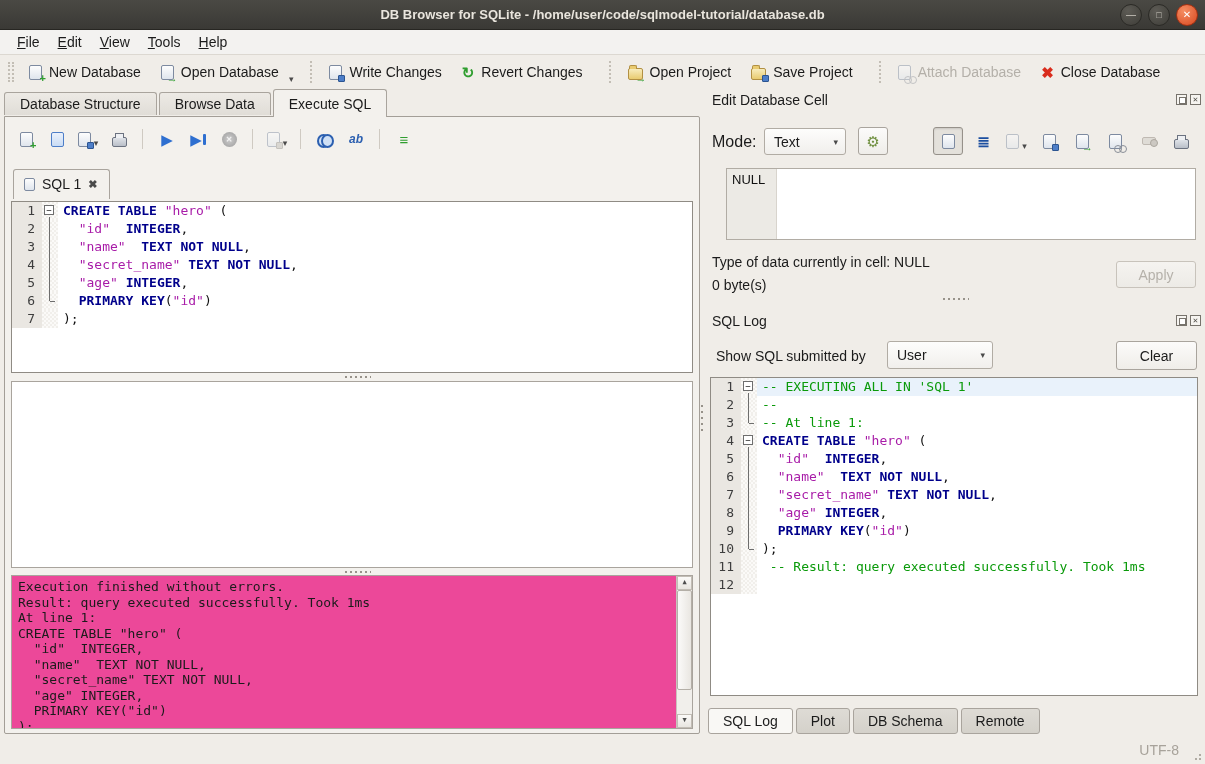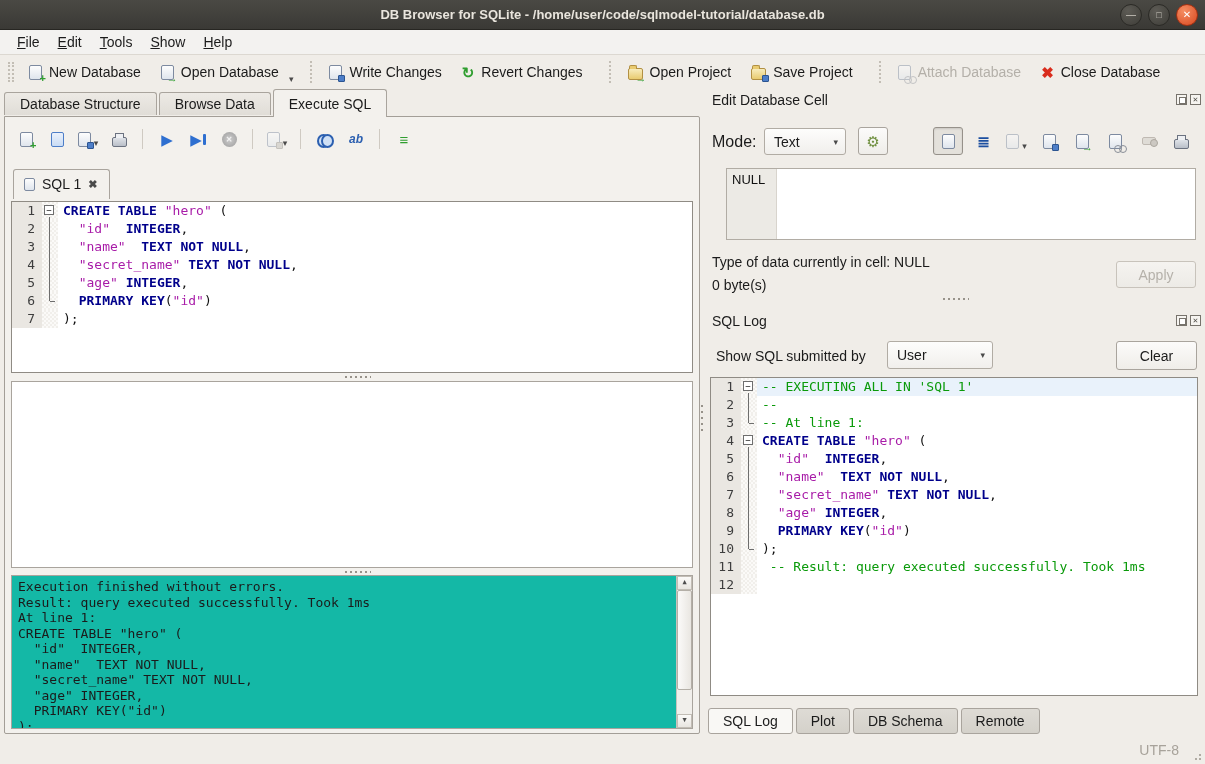--- a/index.html
+++ b/index.html
@@ -96,21 +96,21 @@
   .ct{flex:1;padding-left:5px;white-space:pre;color:#111;}
   .cl.hl .ct{background:#e9f2fb;}
   .kw{color:#00008b;font-weight:bold;}
   .s{color:#a81ca8;}
   .c{color:#0a9a0a;}
   .editor{position:absolute;left:6px;top:84px;width:682px;height:172px;}
   .gripdots{height:2px;width:26px;background:repeating-linear-gradient(90deg,#97928a 0 2px,transparent 2px 5px);}
   .hsplit1{position:absolute;left:340px;top:259px;}
   .hsplit2{position:absolute;left:340px;top:454px;}
   .results{position:absolute;left:6px;top:264px;width:682px;height:187px;background:#fff;border:1px solid #a9a49d;}
-  .msgpane{position:absolute;left:6px;top:458px;width:682px;height:154px;background:#14b8a6;border:1px solid #a9a49d;
+  .msgpane{position:absolute;left:6px;top:458px;width:682px;height:154px;background:#ec4899;border:1px solid #a9a49d;
     font-family:"DejaVu Sans Mono", monospace;font-size:13px;line-height:15.5px;}
   .msginner{position:absolute;left:0;top:0;right:16px;bottom:0;padding:3px 0 0 6px;overflow:hidden;white-space:pre;}
   .vscroll{position:absolute;right:0;top:0;bottom:0;width:16px;background:#f1efeb;border-left:1px solid #c9c4bd;}
   .sarrow{position:absolute;left:0;width:15px;height:14px;display:flex;align-items:center;justify-content:center;
     font-size:7px;color:#4c4c4c;background:linear-gradient(#fbfaf8,#e8e5e0);border:1px solid #c2bdb5;}
   .sarrow.up{top:0;} .sarrow.down{bottom:0;}
   .sthumb{position:absolute;left:0;top:14px;width:15px;height:100px;background:linear-gradient(90deg,#fbfaf9,#e9e6e1);
     border:1px solid #b4afa7;border-radius:2px;}
   
   .vgrip{position:absolute;left:701px;top:405px;width:2px;height:26px;
@@ -176,22 +176,22 @@
       </span>
     <span class="winbtn close">
         <span>✕</span>
       </span>
   </div>
 </div>
 
 <div class="menubar">
   <span class="menuitem">File</span>
   <span class="menuitem">Edit</span>
+  <span class="menuitem">View</span>
   <span class="menuitem">Tools</span>
-  <span class="menuitem">Show</span>
   <span class="menuitem">Help</span>
 </div>
 
 <div class="toolbar">
   <span class="tgrip"></span>
   <div class="tbtn">
     <span class="ipage">
         <span class="badge green">+</span>
       </span>
     <span>New Database</span>

